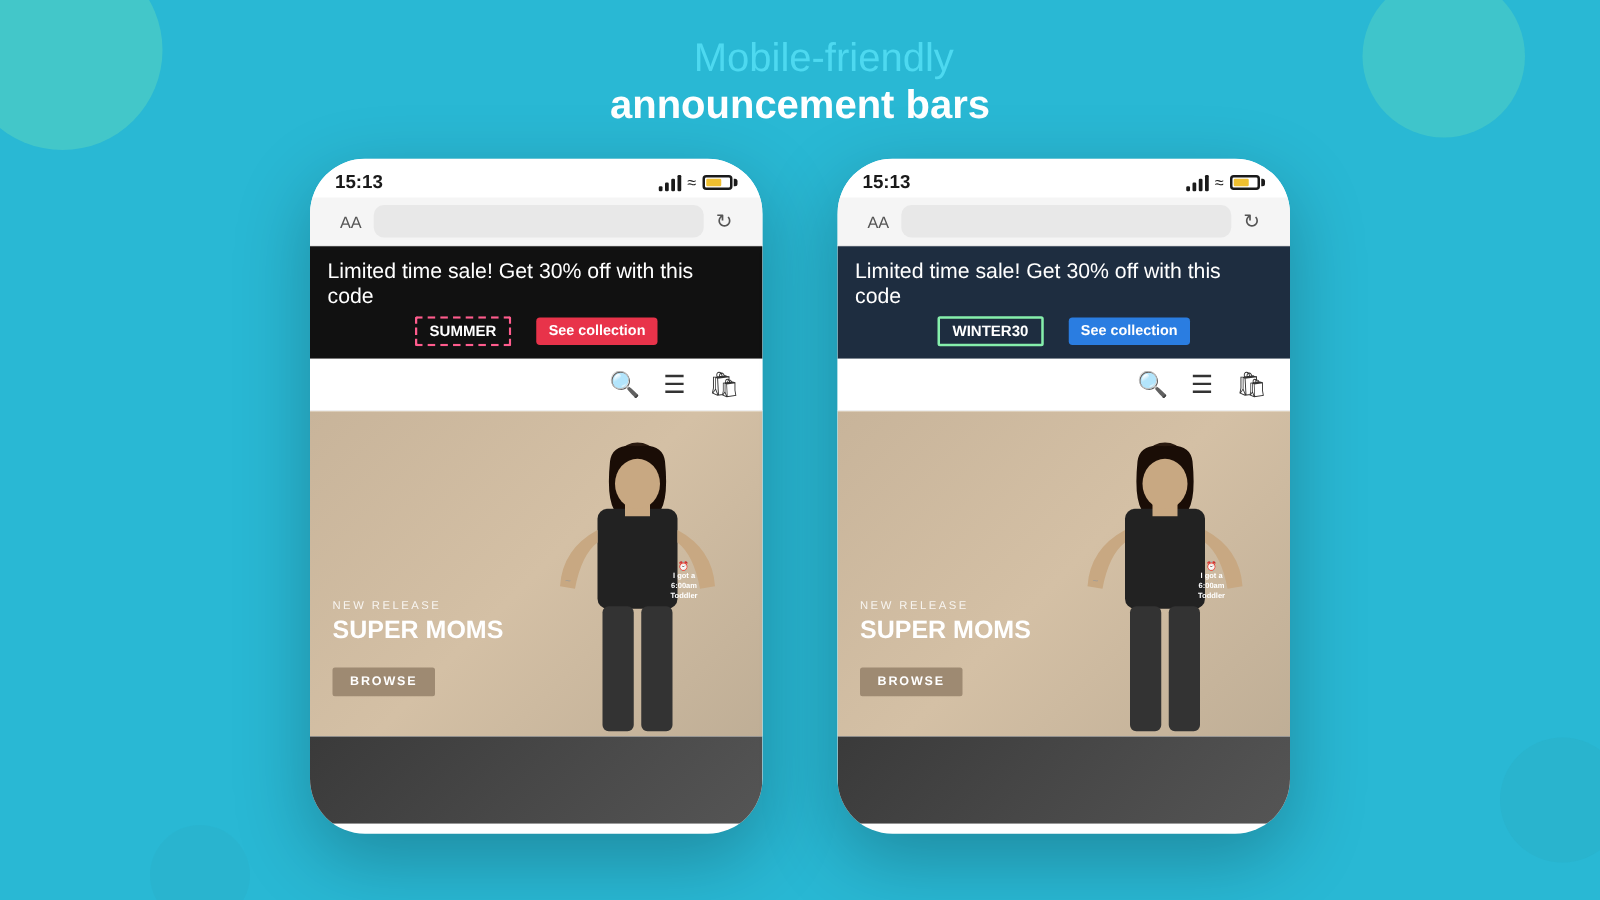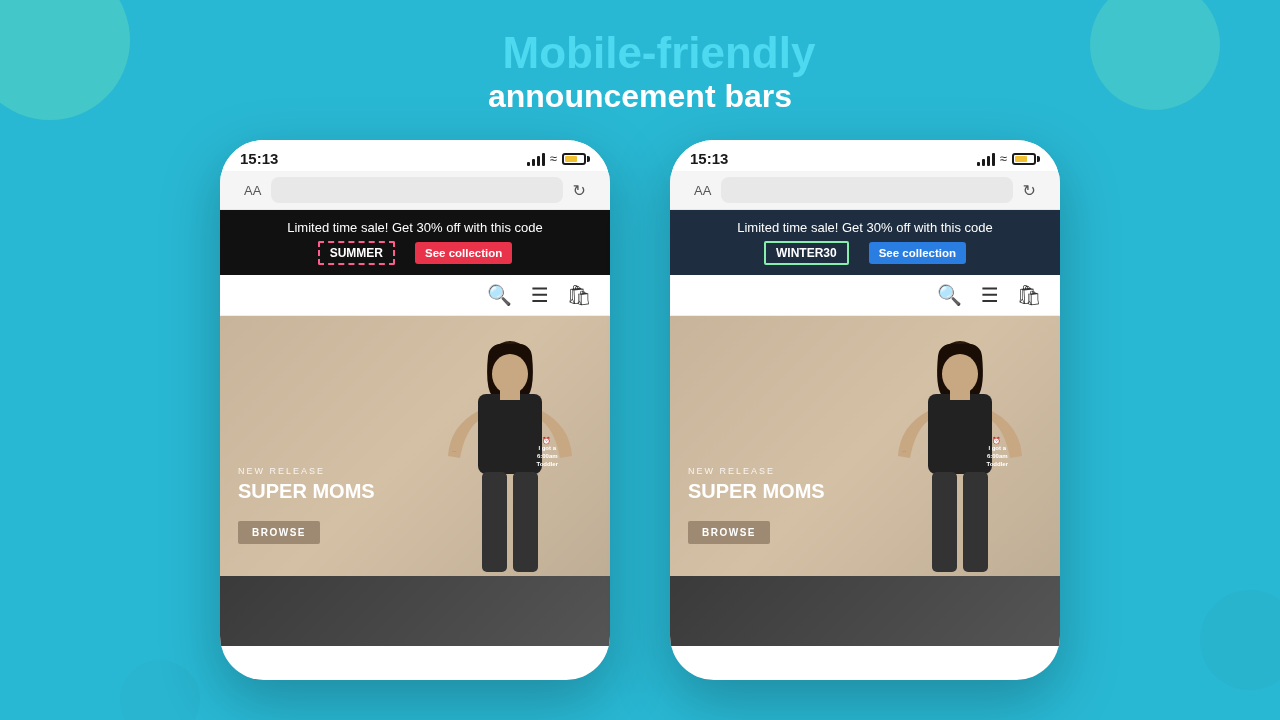--- a/index.html
+++ b/index.html
@@ -44,22 +44,22 @@
       opacity: 0.4;
     }
 
     
     .header {
       text-align: center;
       padding-top: 28px;
       padding-bottom: 20px;
     }
     .header-title-highlight {
-      font-size: 44px;
-      font-weight: 700;
+      font-size: 32px;
+      font-weight: 400;
       color: #4dd9f0;
       display: inline;
       margin-left: 38px;
     }
     .header-title-normal {
       font-size: 32px;
       font-weight: 800;
       color: #fff;
       display: block;
     }
@@ -67,21 +67,21 @@
     
     .phones-container {
       display: flex;
       justify-content: center;
       gap: 60px;
       padding-top: 5px;
     }
 
     
     .phone {
-      width: 390px;
+      width: 362px;
       height: 540px;
       background: #fff;
       border-radius: 44px;
       box-shadow: 0 20px 60px rgba(0,0,0,0.25);
       overflow: hidden;
       position: relative;
     }
 
     
     .phone-status-bar {
@@ -186,23 +186,23 @@
     .announcement-bar-dark {
       background: #1e2d40;
       padding: 10px 14px;
       display: flex;
       flex-direction: column;
       align-items: center;
       gap: 6px;
     }
     .announcement-text {
       color: #fff;
-      font-size: 13px;
+      font-size: 17px;
       font-weight: 400;
-      text-align: center;
+      text-align: left;
     }
     .announcement-buttons {
       display: flex;
       align-items: center;
       gap: 20px;
     }
     .code-btn-summer {
       border: 2px dashed #ff5c8d;
       color: #fff;
       background: transparent;

